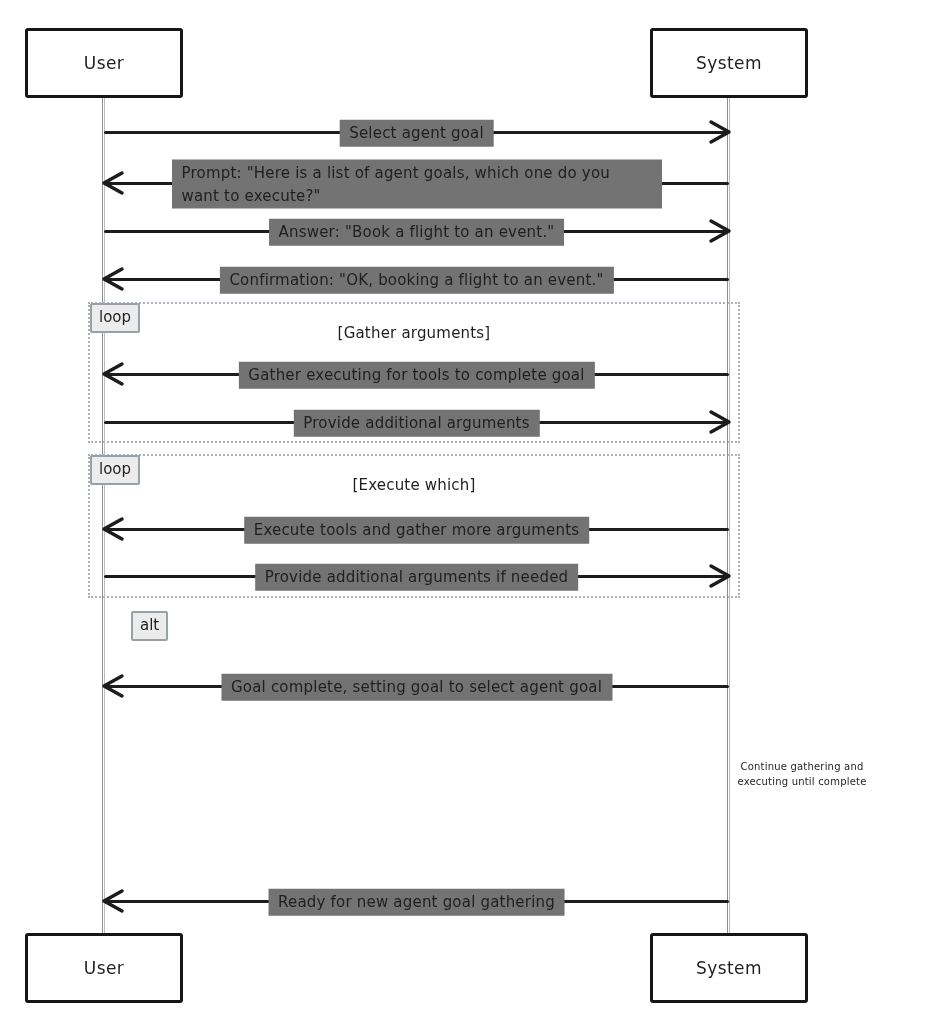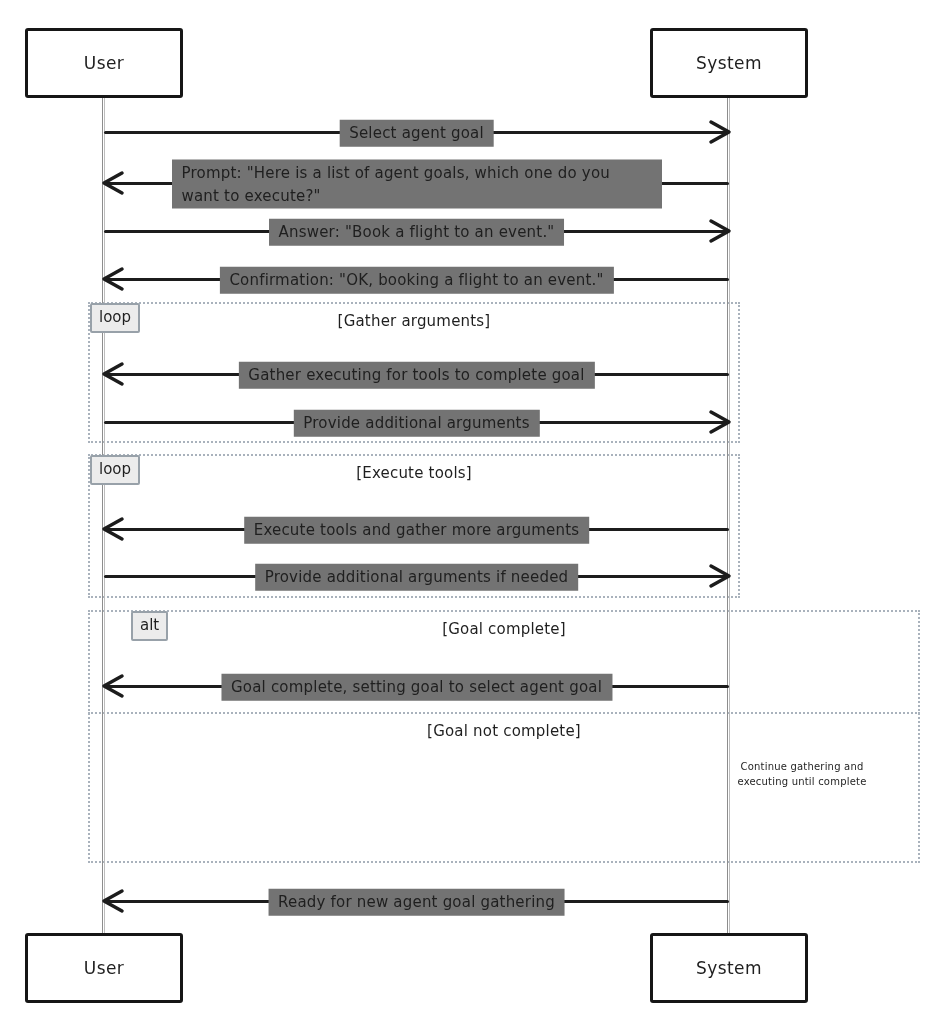--- a/index.html
+++ b/index.html
@@ -2,21 +2,21 @@
 <html><head>
 <meta charset="utf-8">
 <style>
   html,body{margin:0;padding:0;background:#ffffff;}
   .canvas{
     position:relative;width:936px;height:1017px;background:#ffffff;overflow:hidden;
     font-family:"DejaVu Sans","Liberation Sans",sans-serif;color:#1f1f1f;
   }
   
   .fragment{position:absolute;border:2px dotted #a9b2bc;box-sizing:border-box;}
-  .frag-cond{position:absolute;left:0;right:0;top:8px;text-align:center;
+  .frag-cond{position:absolute;left:0;right:0;top:20px;text-align:center;
     font-size:15px;letter-spacing:.2px;color:#1f1f1f;}
   .alt-divider{position:absolute;left:-2px;right:-2px;top:100px;border-top:2px dotted #a9b2bc;}
   .frag-cond.bottom{top:110px;}
   
   .frag-badge{position:absolute;background:#ececec;border:2px solid #98a1a9;
     box-sizing:border-box;padding:3px 7px;font-size:15px;line-height:1.3;color:#1f1f1f;
     border-radius:2px;}
   
   .lifeline{position:absolute;top:98px;height:835px;width:3px;
     border-left:1px solid #8d8d8d;border-right:1px solid #bdbdbd;box-sizing:border-box;}
@@ -43,28 +43,23 @@
 </head>
 <body>
 
 <div class="canvas">
 
   <div class="fragment" style="left:88px;top:302px;width:652px;height:141px;">
     <div class="frag-cond">[Gather arguments]</div>
   </div>
 
   <div class="fragment" style="left:88px;top:454px;width:652px;height:144px;">
-    <div class="frag-cond">[Execute tools]</div>
+    <div class="frag-cond">[Execute which]</div>
   </div>
 
-  <div class="fragment" style="left:88px;top:610px;width:832px;height:253px;">
-    <div class="frag-cond">[Goal complete]</div>
-    <div class="alt-divider"></div>
-    <div class="frag-cond bottom">[Goal not complete]</div>
-  </div>
 
   <div class="lifeline" style="left:102px;"></div>
   <div class="lifeline" style="left:727px;"></div>
 
   <div class="frag-badge" style="left:90px;top:303px;">loop</div>
   <div class="frag-badge" style="left:90px;top:455px;">loop</div>
   <div class="frag-badge" style="left:90px;top:611px;margin-left:41px;">alt</div>
 
   <div class="msg" style="top:133px;">
     <div class="msg-line"></div>

